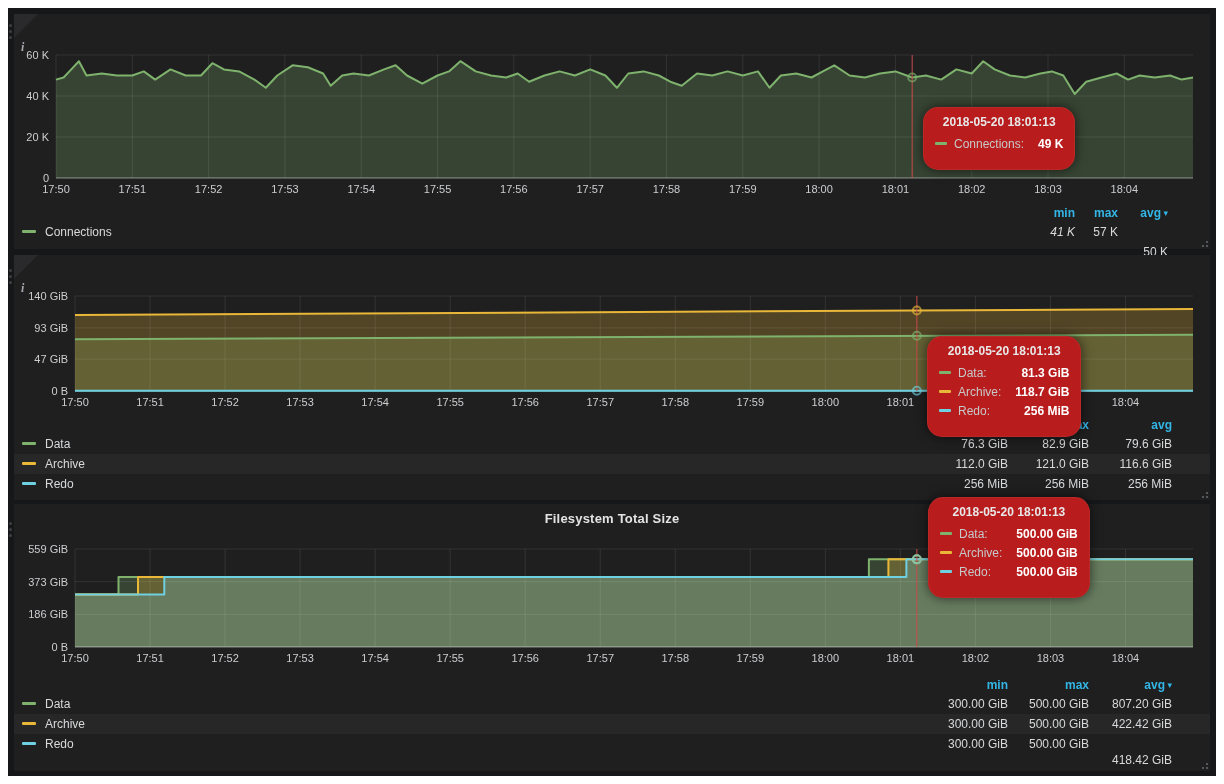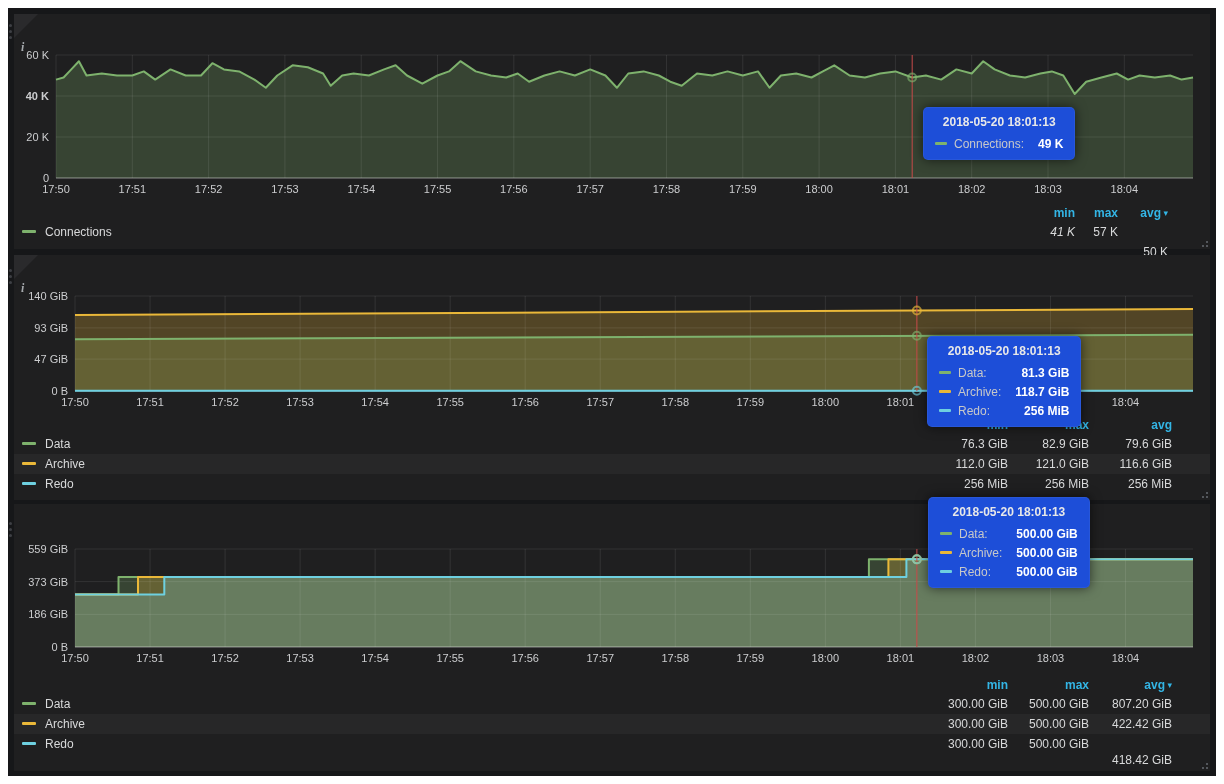--- a/index.html
+++ b/index.html
@@ -14,21 +14,21 @@
   .x-label{position:absolute;width:44px;margin-left:-22px;height:14px;line-height:14px;font-size:11px;color:#cccdcf;text-align:center;}
   .legend{position:absolute;left:0;right:0;}
   .legend-row{position:relative;height:20px;line-height:20px;font-size:12px;color:#d8d9da;}
   .legend-row.striped{background:rgba(255,255,255,0.04);}
   .legend-header{position:relative;height:18px;line-height:18px;font-size:12px;font-weight:bold;color:#33b5e5;}
   .series-dash{display:inline-block;width:14px;height:3px;border-radius:1px;vertical-align:middle;margin:0 9px 2px 8px;}
   .series-name{cursor:pointer;}
   .stat{position:absolute;top:0;height:100%;text-align:right;white-space:nowrap;}
   .hdr{cursor:pointer;}
   .caret{font-size:9px;vertical-align:1px;}
-  .gtooltip{position:absolute;z-index:50;background:#1d4ed8;border:1px solid rgba(255,255,255,0.05);border-radius:5px;padding:7px 11px 6px 11px;font-size:12px;color:#d8d9da;box-shadow:0 0 12px rgba(0,0,0,.6);min-width:128px;}
+  .gtooltip{position:absolute;z-index:50;background:#b91c1c;border:1px solid rgba(255,255,255,0.05);border-radius:15px;padding:7px 11px 16px 11px;font-size:12px;color:#d8d9da;box-shadow:0 0 12px rgba(0,0,0,.6);min-width:128px;}
   .tt-time{text-align:center;font-weight:bold;color:#e8e8e8;margin-bottom:5px;white-space:nowrap;}
   .tt-row{display:flex;align-items:center;height:19px;white-space:nowrap;}
   .tt-dash{width:12px;height:3px;border-radius:1px;margin-right:7px;flex:0 0 auto;}
   .tt-name{color:#c7c8c9;margin-right:14px;text-align:center;}
   .tt-val{margin-left:auto;font-weight:bold;color:#ffffff;}
   .drag-dots{position:absolute;left:1px;width:4px;cursor:grab;}
   .drag-dots i{display:block;width:3px;height:3px;border-radius:50%;background:#3e4045;margin:0 0 3px 0;}
   .resize-handle{position:absolute;right:2px;bottom:2px;width:10px;height:10px;cursor:nwse-resize;}
   .resize-handle i{position:absolute;width:2px;height:2px;background:#54575c;}
   .resize-handle i:nth-child(1){right:0;bottom:0;}
@@ -56,21 +56,21 @@
       <i></i>
     </div>
 
   <div class="panel" style="left:6px;top:6px;width:1196px;height:235px;">
     <div class="info-corner">
         <span class="info-i">i</span>
       </div>
     <div class="ylabels">
         <div class="y-label" style="left: 0px; width: 35px; top: 157px;">0</div>
         <div class="y-label" style="left: 0px; width: 35px; top: 116px;">20 K</div>
-        <div class="y-label" style="left: 0px; width: 35px; top: 75px; font-weight: bold;">40 K</div>
+        <div class="y-label" style="left: 0px; width: 35px; top: 75px;">40 K</div>
         <div class="y-label" style="left: 0px; width: 35px; top: 34px;">60 K</div>
       </div>
     <div class="xlabels">
         <div class="x-label" style="left: 42px; top: 168px;">17:50</div>
         <div class="x-label" style="left: 118.309px; top: 168px;">17:51</div>
         <div class="x-label" style="left: 194.617px; top: 168px;">17:52</div>
         <div class="x-label" style="left: 270.926px; top: 168px;">17:53</div>
         <div class="x-label" style="left: 347.235px; top: 168px;">17:54</div>
         <div class="x-label" style="left: 423.544px; top: 168px;">17:55</div>
         <div class="x-label" style="left: 499.852px; top: 168px;">17:56</div>
@@ -194,20 +194,21 @@
         <div class="legend-row"><span class="series-dash" style="background: rgb(110, 208, 224);"></span><span class="series-name">Redo</span><span class="stat" style="right: 202px;">256 MiB</span><span class="stat" style="right: 121px;">256 MiB</span><span class="stat" style="right: 38px;">256 MiB</span></div>
       </div>
     <div class="resize-handle">
         <i></i>
         <i></i>
         <i></i>
       </div>
   </div>
 
   <div class="panel" style="left:6px;top:496px;width:1196px;height:267px;">
+    <div class="panel-title">Filesystem Total Size</div>
     <div class="ylabels">
         <div class="y-label" style="left: 0px; width: 54px; top: 136px;">0 B</div>
         <div class="y-label" style="left: 0px; width: 54px; top: 103.392px;">186 GiB</div>
         <div class="y-label" style="left: 0px; width: 54px; top: 70.6082px;">373 GiB</div>
         <div class="y-label" style="left: 0px; width: 54px; top: 38px;">559 GiB</div>
       </div>
     <div class="xlabels">
         <div class="x-label" style="left: 61px; top: 147px;">17:50</div>
         <div class="x-label" style="left: 136.034px; top: 147px;">17:51</div>
         <div class="x-label" style="left: 211.067px; top: 147px;">17:52</div>

